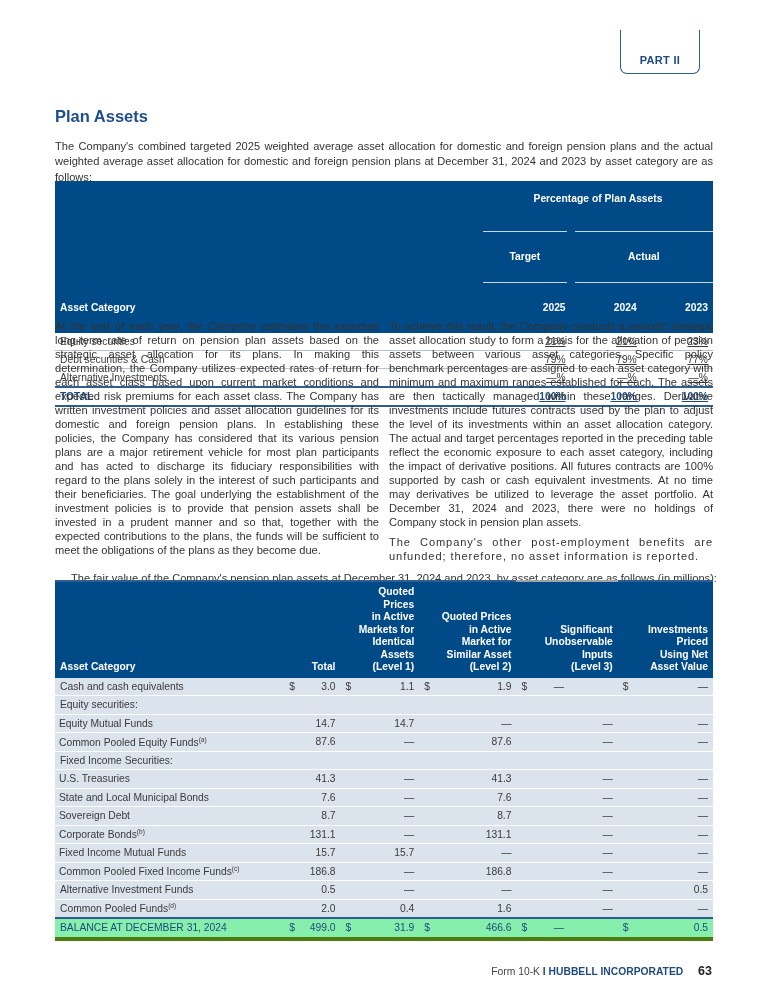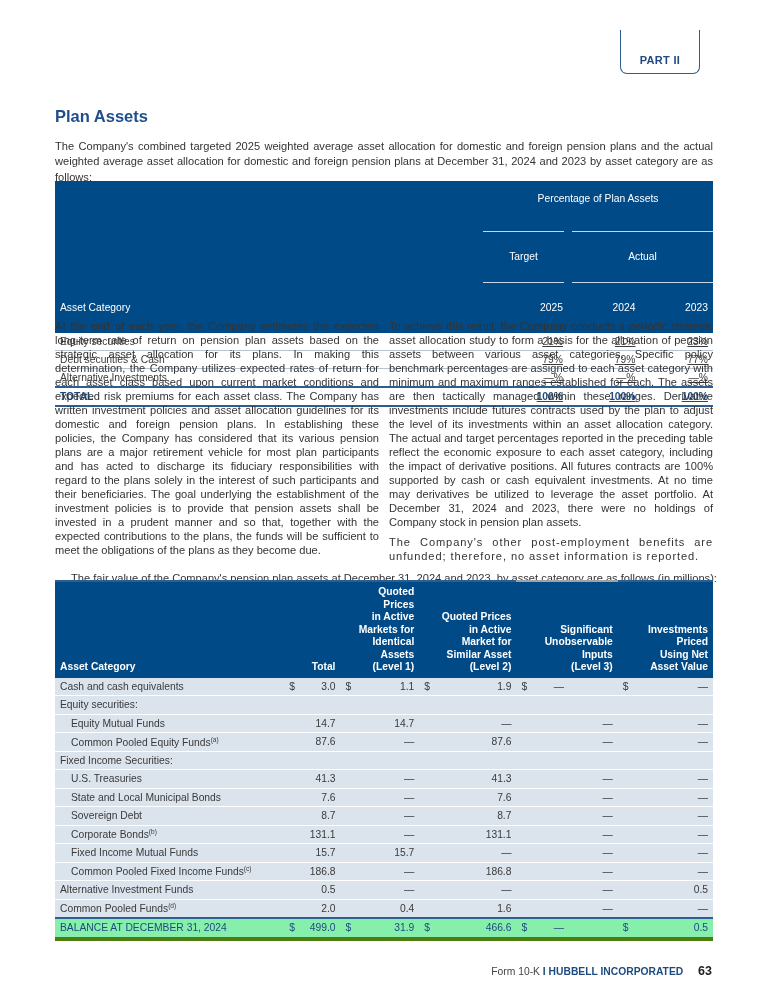--- a/index.html
+++ b/index.html
@@ -4,38 +4,38 @@
 <style>
   html, body { margin: 0; padding: 0; background: #ffffff; }
   body { width: 768px; height: 1000px; position: relative; font-family: "Liberation Sans", sans-serif; color: #333; overflow: hidden; }
   .part-tab { position: absolute; left: 620px; top: 30px; width: 80px; height: 44px; border: 1.5px solid #2e5d8f; border-top: none; border-radius: 0 0 7px 7px; box-sizing: border-box; }
   .part-tab span { position: absolute; bottom: 7px; left: 0; right: 0; text-align: center; font-weight: bold; font-size: 11px; color: #1e4a80; letter-spacing: 0.3px; }
   .section-title { position: absolute; left: 55px; top: 107px; font-size: 16.5px; font-weight: bold; color: #1f4e8c; margin: 0; }
   .intro { position: absolute; left: 55px; top: 139px; width: 658px; font-size: 11.1px; line-height: 15.3px; text-align: justify; margin: 0; color: #333; }
 
   table { border-collapse: collapse; font-size: 10.3px; }
   .t1 { position: absolute; left: 55px; top: 181px; width: 658px; }
-  .t1 th { background: #004a87; color: #fff; font-weight: normal; padding: 16px 5px; height: 18px; font-size: 10.3px; }
+  .t1 th { background: #004a87; color: #fff; font-weight: bold; padding: 16px 5px; height: 18px; font-size: 10.3px; }
   .t1 td { padding: 0 5px; height: 17px; border-bottom: 1px solid #b8c3d1; color: #3a3a3a; }
   .t1 .num { text-align: right; text-decoration: underline; }
   .t1 .total td { color: #1e4a80; font-weight: bold; border-top: 2px solid #2e5d8f; border-bottom: 2px solid #2e5d8f; }
 
   .col { position: absolute; top: 319px; width: 324px; font-size: 11.1px; line-height: 14px; text-align: justify; color: #333; }
   .col p { margin: 0 0 6px 0; }
   .col.left { left: 55px; }
   .col.right { left: 389px; }
 
   .fv-intro { position: absolute; left: 55px; top: 556px; font-size: 11.1px; color: #333; margin: 16px; }
   .t2 { position: absolute; left: 55px; top: 580px; width: 658px; }
   .t2 th { background: #004a87; color: #fff; font-weight: bold; font-size: 10.3px; line-height: 12.5px; padding: 4px 5px 4px 5px; vertical-align: bottom; text-align: right; }
   .t2 th.first { text-align: left; }
   .t2 td { background: #dbe3ed; height: 17.5px; padding: 0 5px; border-bottom: 1px solid #ffffff; color: #3a3a3a; }
   .t2 td.num { text-align: right; }
   .t2 td.dol { text-align: left; width: 10px; padding-right: 0; }
-  .t2 td.indent { padding-left: 16px; }
+  .t2 td.indent { padding-left: 4px; }
   .t2 sup { font-size: 6.5px; vertical-align: super; }
   .t2 .balance td { background: #86efac; color: #1e4a80; font-weight: normal; border-top: 2px solid #2e5d8f; border-bottom: 4px solid #4d7c0f; }
 
   .footer { position: absolute; right: 56px; top: 964px; font-size: 10.3px; color: #444; }
   .footer .company { color: #1e4a80; font-weight: bold; }
   .footer .page { font-weight: bold; font-size: 12.5px; color: #222; margin-left: 12px; }
 </style>
 </head>
 <body>
 

